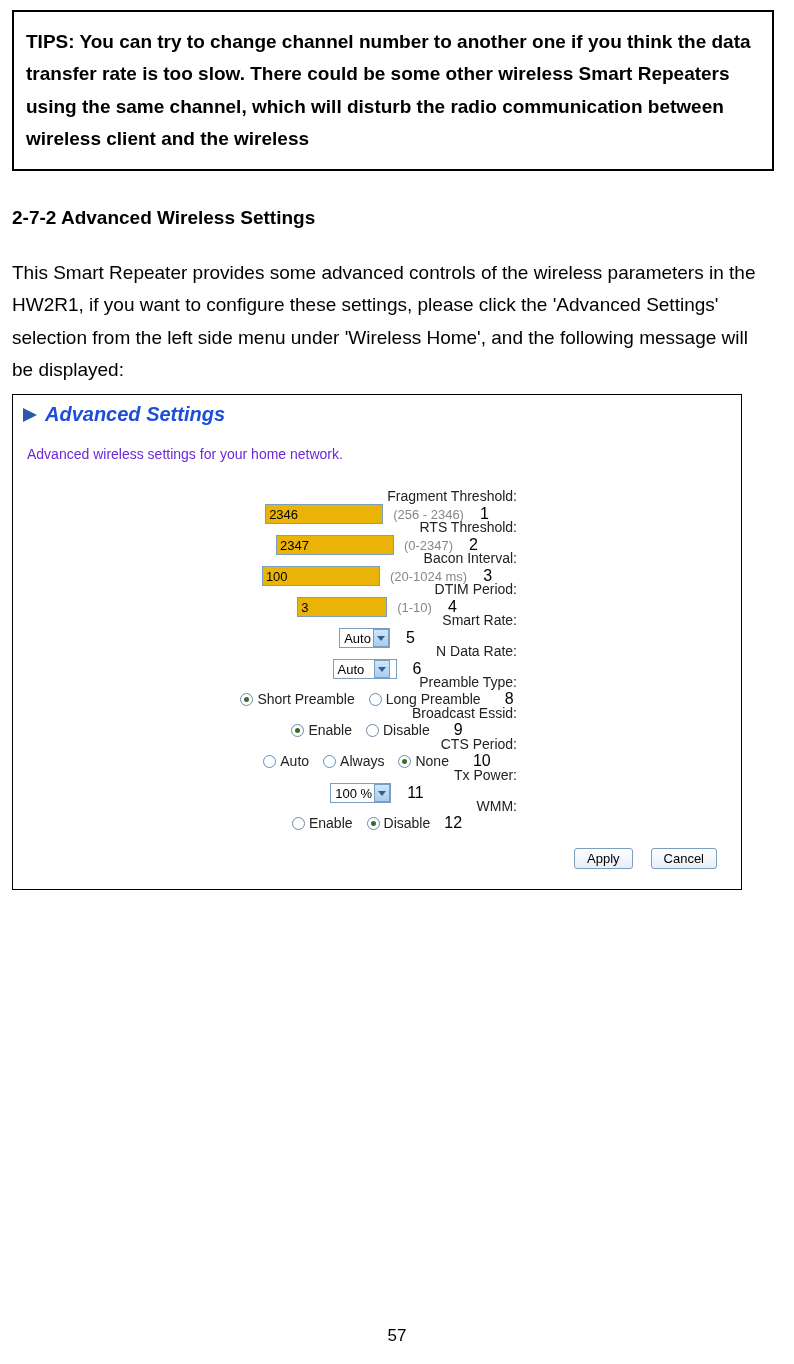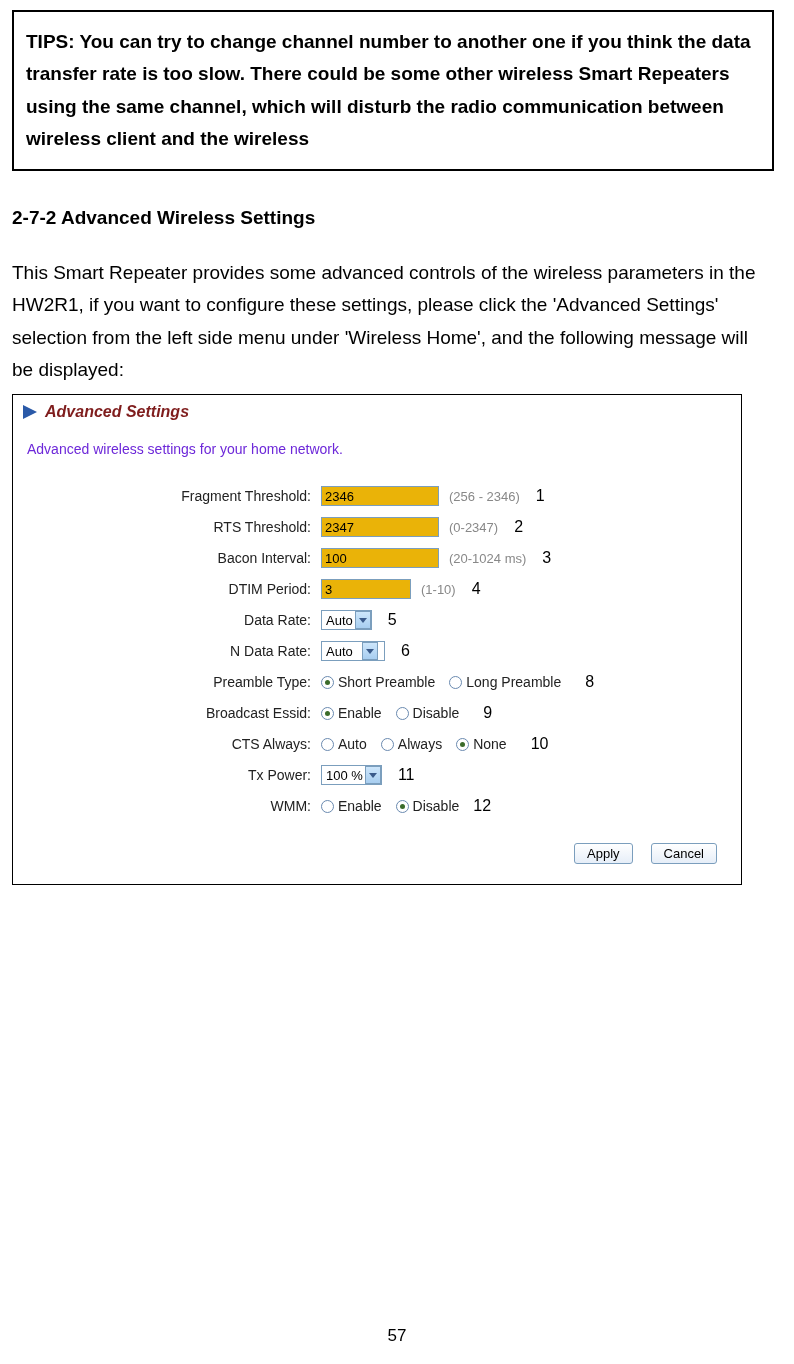--- a/index.html
+++ b/index.html
@@ -43,36 +43,37 @@
     width: 730px;
   }
   .panel-header {
     display: flex;
     align-items: center;
     gap: 6px;
     margin-bottom: 20px;
   }
   .panel-arrow svg { display: block; }
   .panel-title {
-    font-size: 16px;
+    font-size: 20px;
     font-weight: bold;
     font-style: italic;
-    color: #7f1d1d;
+    color: #1d4ed8;
     font-family: "Trebuchet MS", Arial, sans-serif;
   }
   .panel-desc {
     font-size: 14px;
     color: #6d28d9;
     margin: 1px 0 26px 6px;
   }
   .form-row {
     display: flex;
     align-items: center;
     margin-bottom: 5px;
     height: 26px;
+    flex-direction: column;
   }
   .form-label {
     width: 300px;
     text-align: right;
     font-size: 14px;
     color: #222;
     padding-right: 10px;
   }
   .form-field {
     display: flex;
@@ -228,21 +229,21 @@
     <div class="form-row">
       <div class="form-label">DTIM Period:</div>
       <div class="form-field">
         <input class="text-input" style="width: 90px;" value="3">
         <span class="hint">(1-10)</span>
         <span class="annot">4</span>
       </div>
     </div>
 
     <div class="form-row">
-      <div class="form-label">Data Rate:</div>
+      <div class="form-label">Smart Rate:</div>
       <div class="form-field">
         <span class="select-box">
           <span>Auto</span>
           <span class="select-arrow"></span>
         </span>
         <span class="annot">5</span>
       </div>
     </div>
 
     <div class="form-row">
@@ -281,21 +282,21 @@
           </span>
         <span class="radio-wrap">
             <span class="radio"></span>
             <span>Disable</span>
           </span>
         <span class="annot">9</span>
       </div>
     </div>
 
     <div class="form-row">
-      <div class="form-label">CTS Always:</div>
+      <div class="form-label">CTS Period:</div>
       <div class="form-field">
         <span class="radio-wrap">
             <span class="radio"></span>
             <span>Auto</span>
           </span>
         <span class="radio-wrap">
             <span class="radio"></span>
             <span>Always</span>
           </span>
         <span class="radio-wrap">

